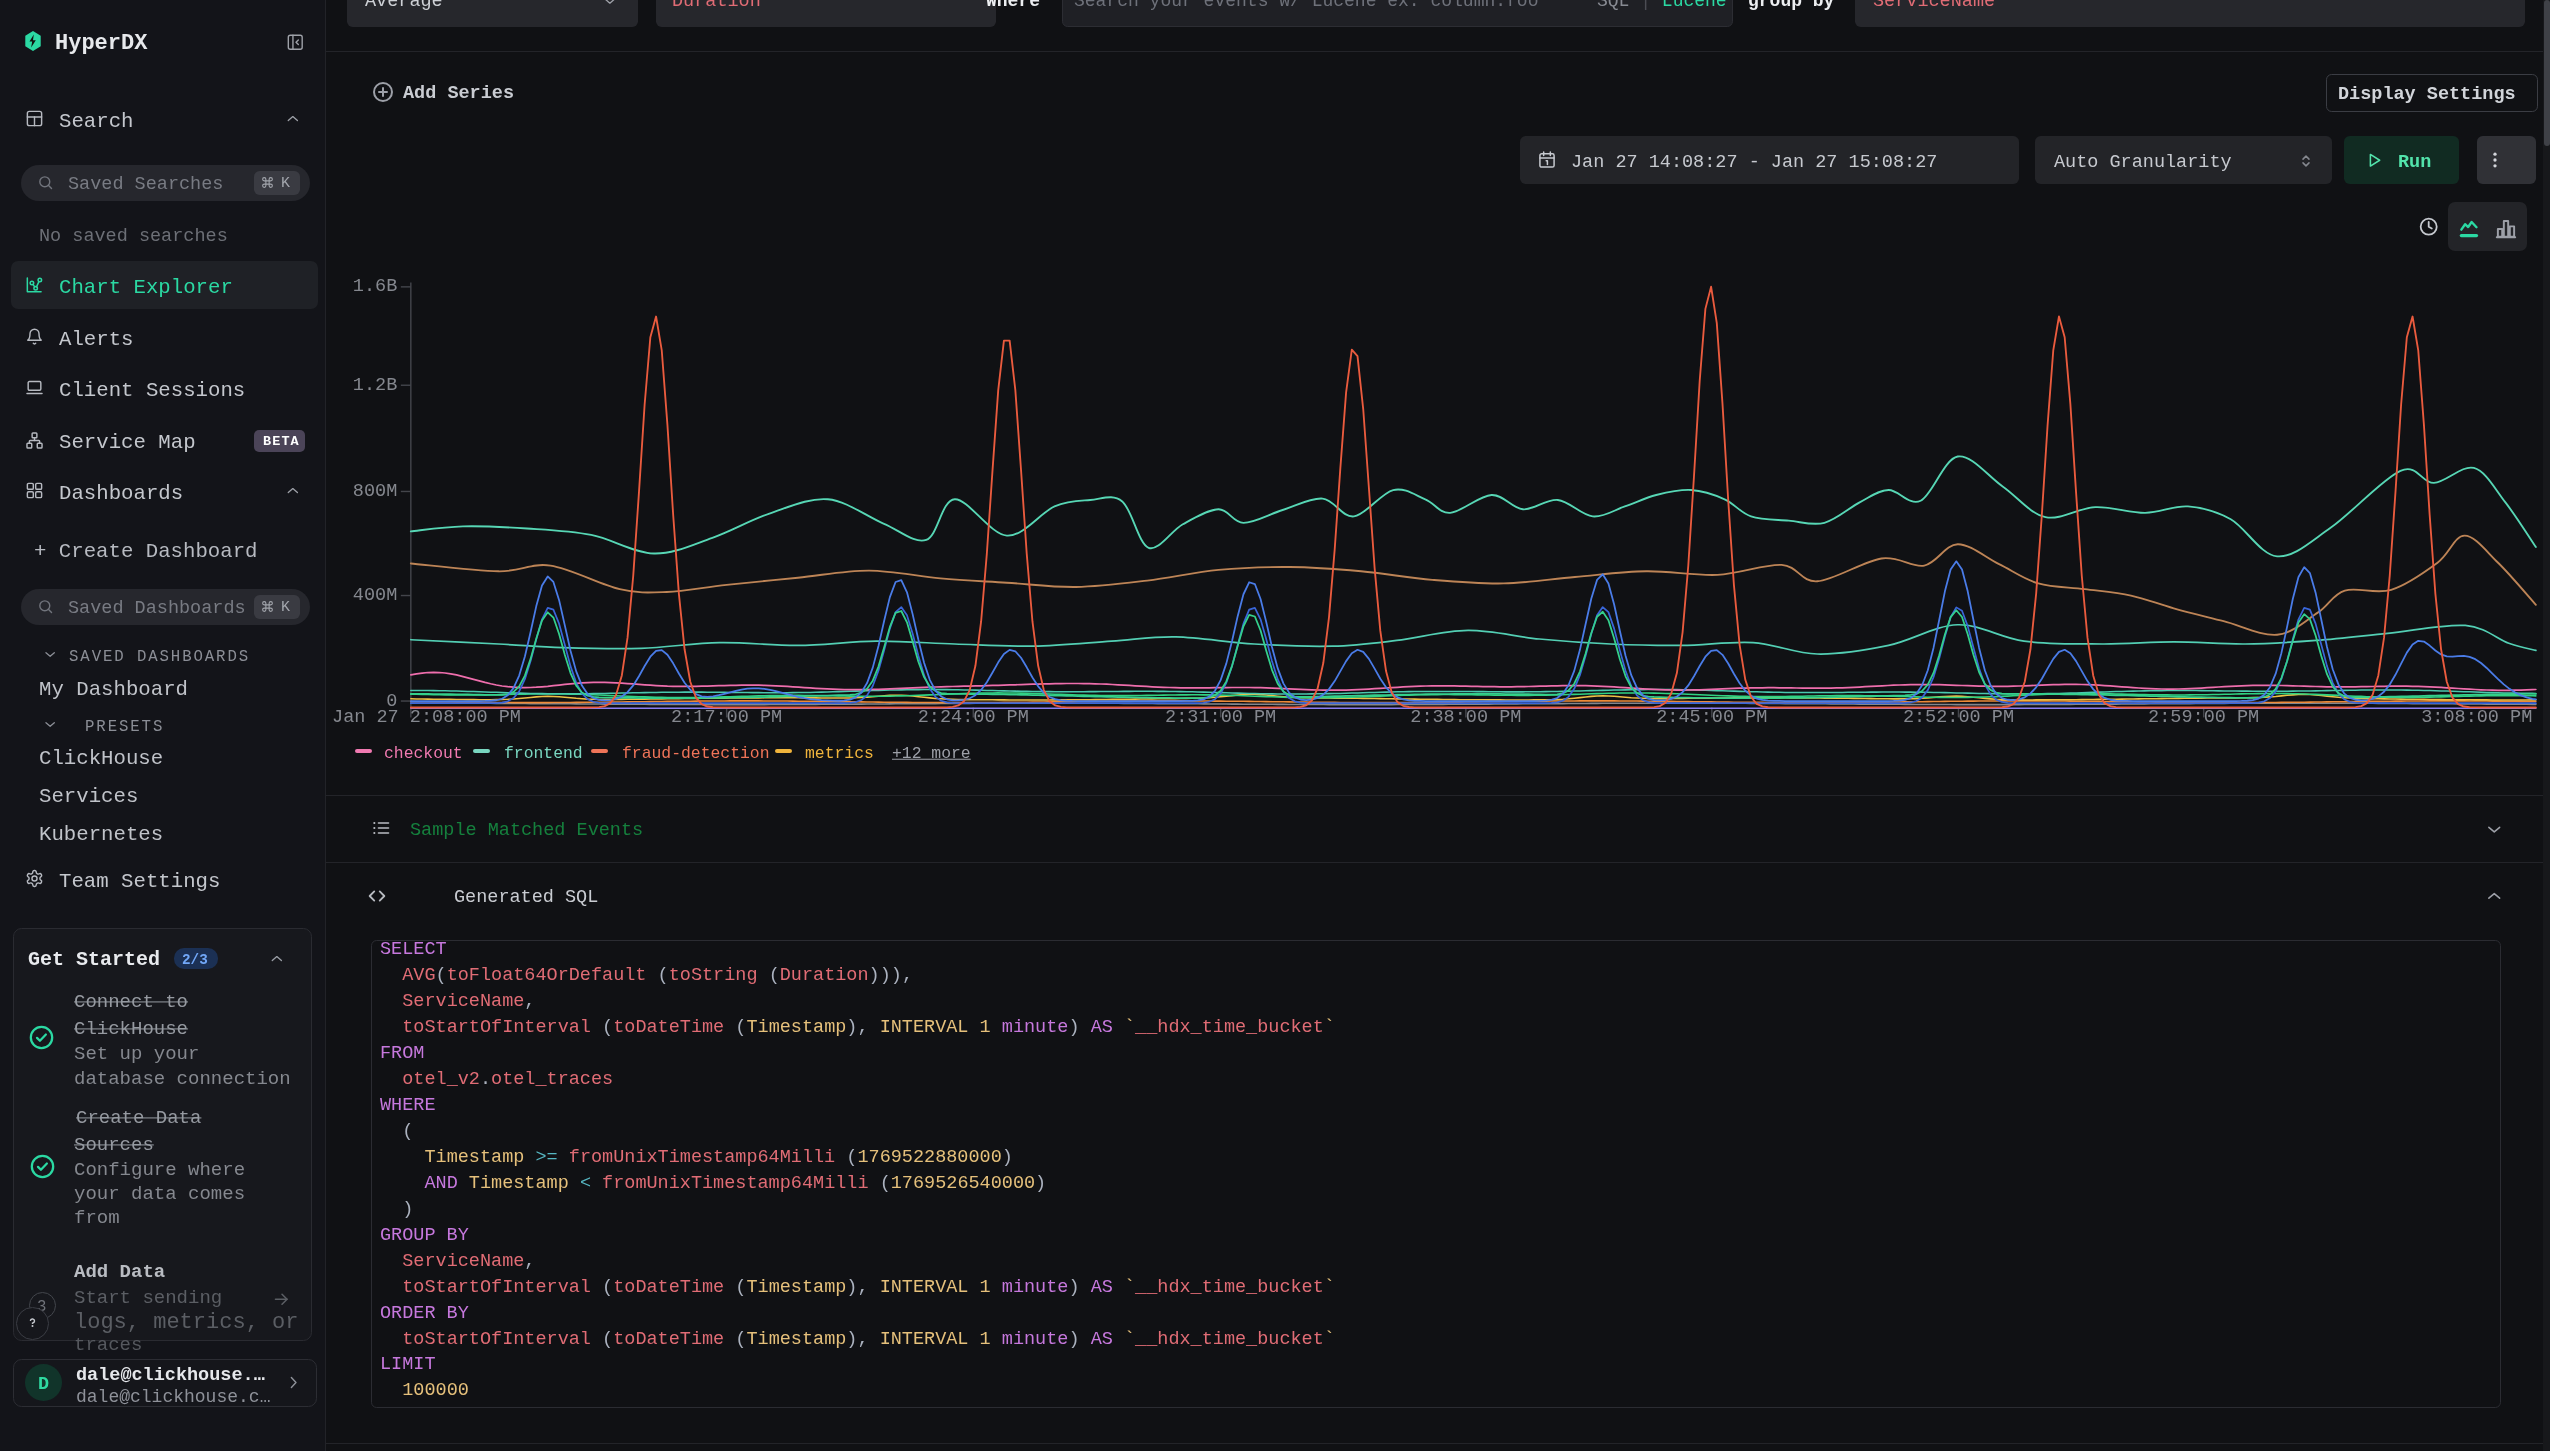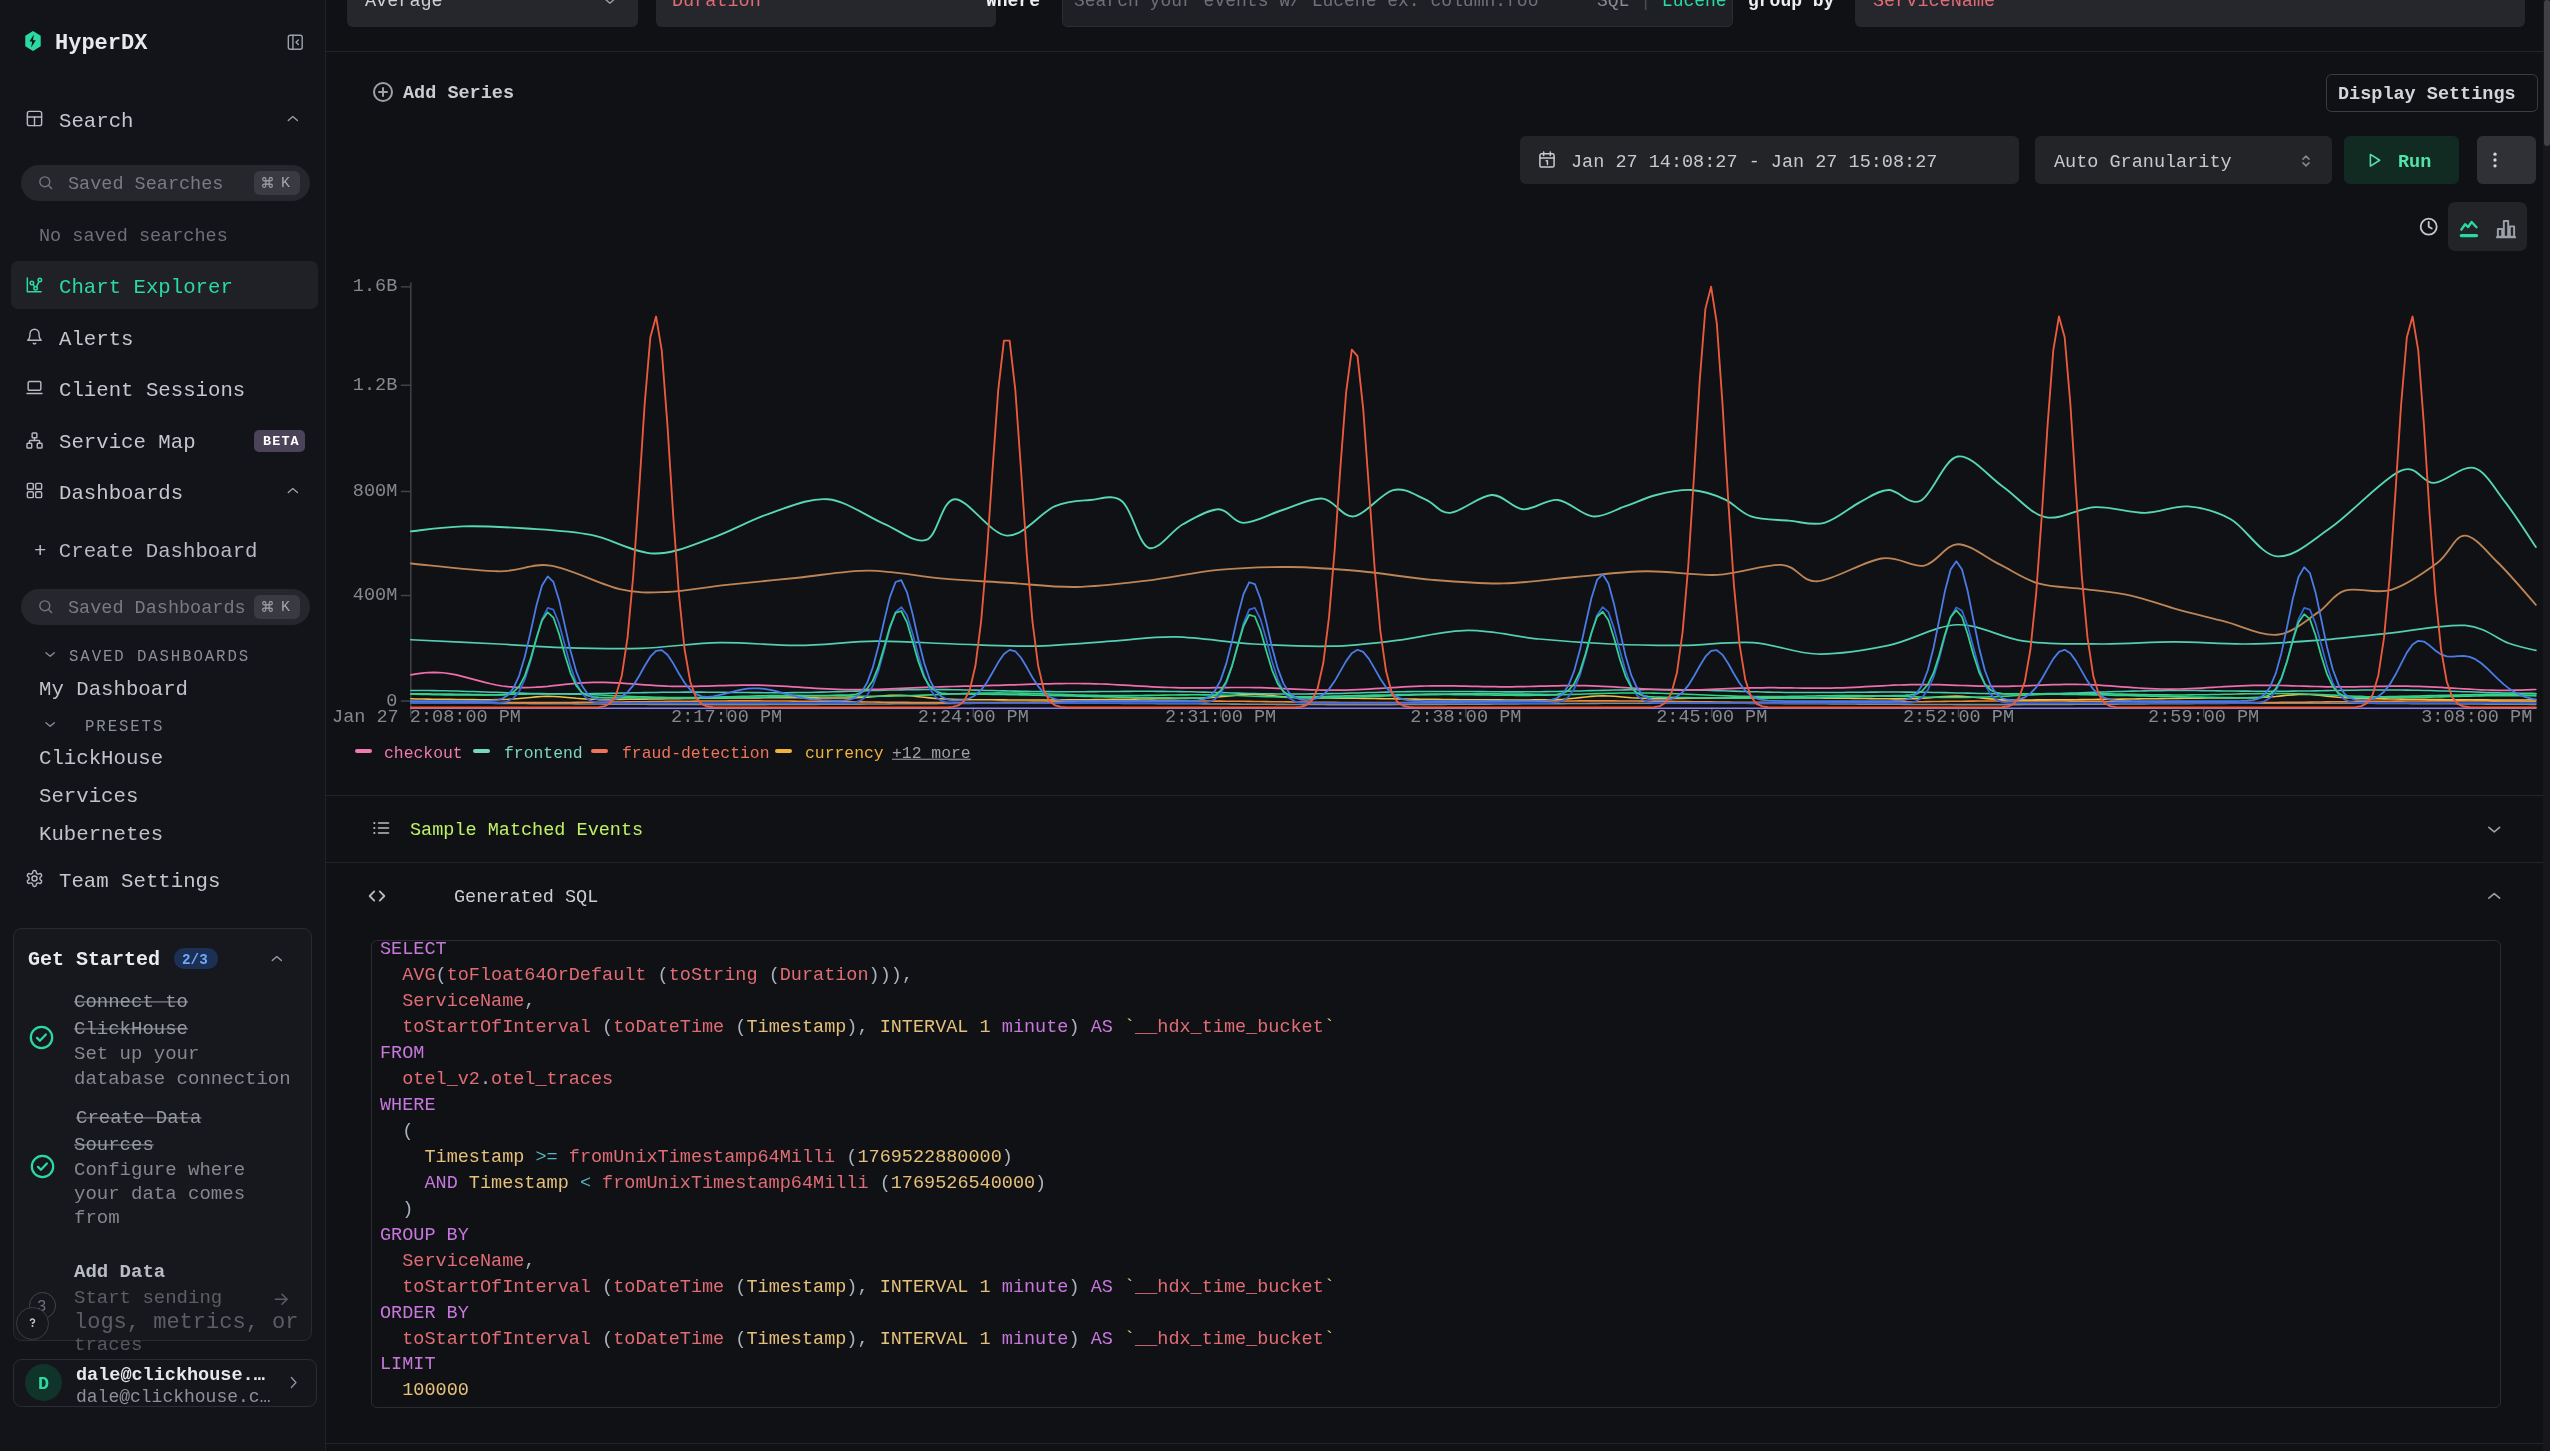--- a/index.html
+++ b/index.html
@@ -264,28 +264,28 @@
       <path d="M4.5 20v-7h4v7zM10 20V5.5h4V20zM15.5 20v-9.5h4V20z"></path>
       <path d="M3.5 20.5h17"></path>
     </svg>
 <div class="abs" style="left:355px;top:749px;width:17px;height:3.6px;border-radius:2.1px;background:#f07ab1;"></div>
 <div class="t" style="left:384px;top:752px;font-size:16.4px;color:#f07ab1;font-weight:400;">checkout</div>
 <div class="abs" style="left:473px;top:749px;width:17px;height:3.6px;border-radius:2.1px;background:#79d6c0;"></div>
 <div class="t" style="left:504px;top:752px;font-size:16.4px;color:#79d6c0;font-weight:400;">frontend</div>
 <div class="abs" style="left:591px;top:749px;width:17px;height:3.6px;border-radius:2.1px;background:#ef7458;"></div>
 <div class="t" style="left:622px;top:752px;font-size:16.4px;color:#ef7458;font-weight:400;">fraud-detection</div>
 <div class="abs" style="left:775px;top:749px;width:17px;height:3.6px;border-radius:2.1px;background:#f0b43c;"></div>
-<div class="t" style="left:805px;top:752px;font-size:16.4px;color:#f0b43c;font-weight:400;">currency</div>
+<div class="t" style="left:805px;top:752px;font-size:16.4px;color:#f0b43c;font-weight:400;">metrics</div>
 <div class="t" style="left:892px;top:752px;font-size:16.4px;color:#9da0a8;font-weight:400;text-decoration:underline;">+12 more</div>
 <div class="abs" style="left:326px;top:795px;width:2217px;height:1.4px;border-radius:0px;background:#232429;"></div>
 <svg style="position:absolute;left:371px;top:818px" width="20" height="20" viewBox="0 0 24 24" fill="none" stroke="#b9bcc2" stroke-width="2" stroke-linecap="round" stroke-linejoin="round">
       <path d="M9 6h12M9 12h12M9 18h12"></path>
       <path d="M4 6h.01M4 12h.01M4 18h.01" stroke-width="2.6"></path>
     </svg>
-<div class="t" style="left:410px;top:829px;font-size:18.5px;color:#bef264;font-weight:400;">Sample Matched Events</div>
+<div class="t" style="left:410px;top:829px;font-size:18.5px;color:#15803d;font-weight:400;">Sample Matched Events</div>
 <svg style="position:absolute;left:2485px;top:820px" width="18.5" height="18.5" viewBox="0 0 24 24" fill="none" stroke="#9da0a8" stroke-width="2" stroke-linecap="round" stroke-linejoin="round">
       <path d="m5 9.5 7 6 7-6"></path>
     </svg>
 <div class="abs" style="left:326px;top:862px;width:2217px;height:1.4px;border-radius:0px;background:#232429;"></div>
 <svg style="position:absolute;left:366px;top:885px" width="22" height="22" viewBox="0 0 24 24" fill="none" stroke="#b9bcc2" stroke-width="2" stroke-linecap="round" stroke-linejoin="round">
       <path d="m15 17 5-5-5-5"></path>
       <path d="m9 7-5 5 5 5"></path>
     </svg>
 <div class="t" style="left:410px;top:896px;font-size:18.5px;color:#c9ccd2;font-weight:400;margin-left:44px;">Generated SQL</div>
 <svg style="position:absolute;left:2485px;top:887px" width="18.5" height="18.5" viewBox="0 0 24 24" fill="none" stroke="#9da0a8" stroke-width="2" stroke-linecap="round" stroke-linejoin="round">

